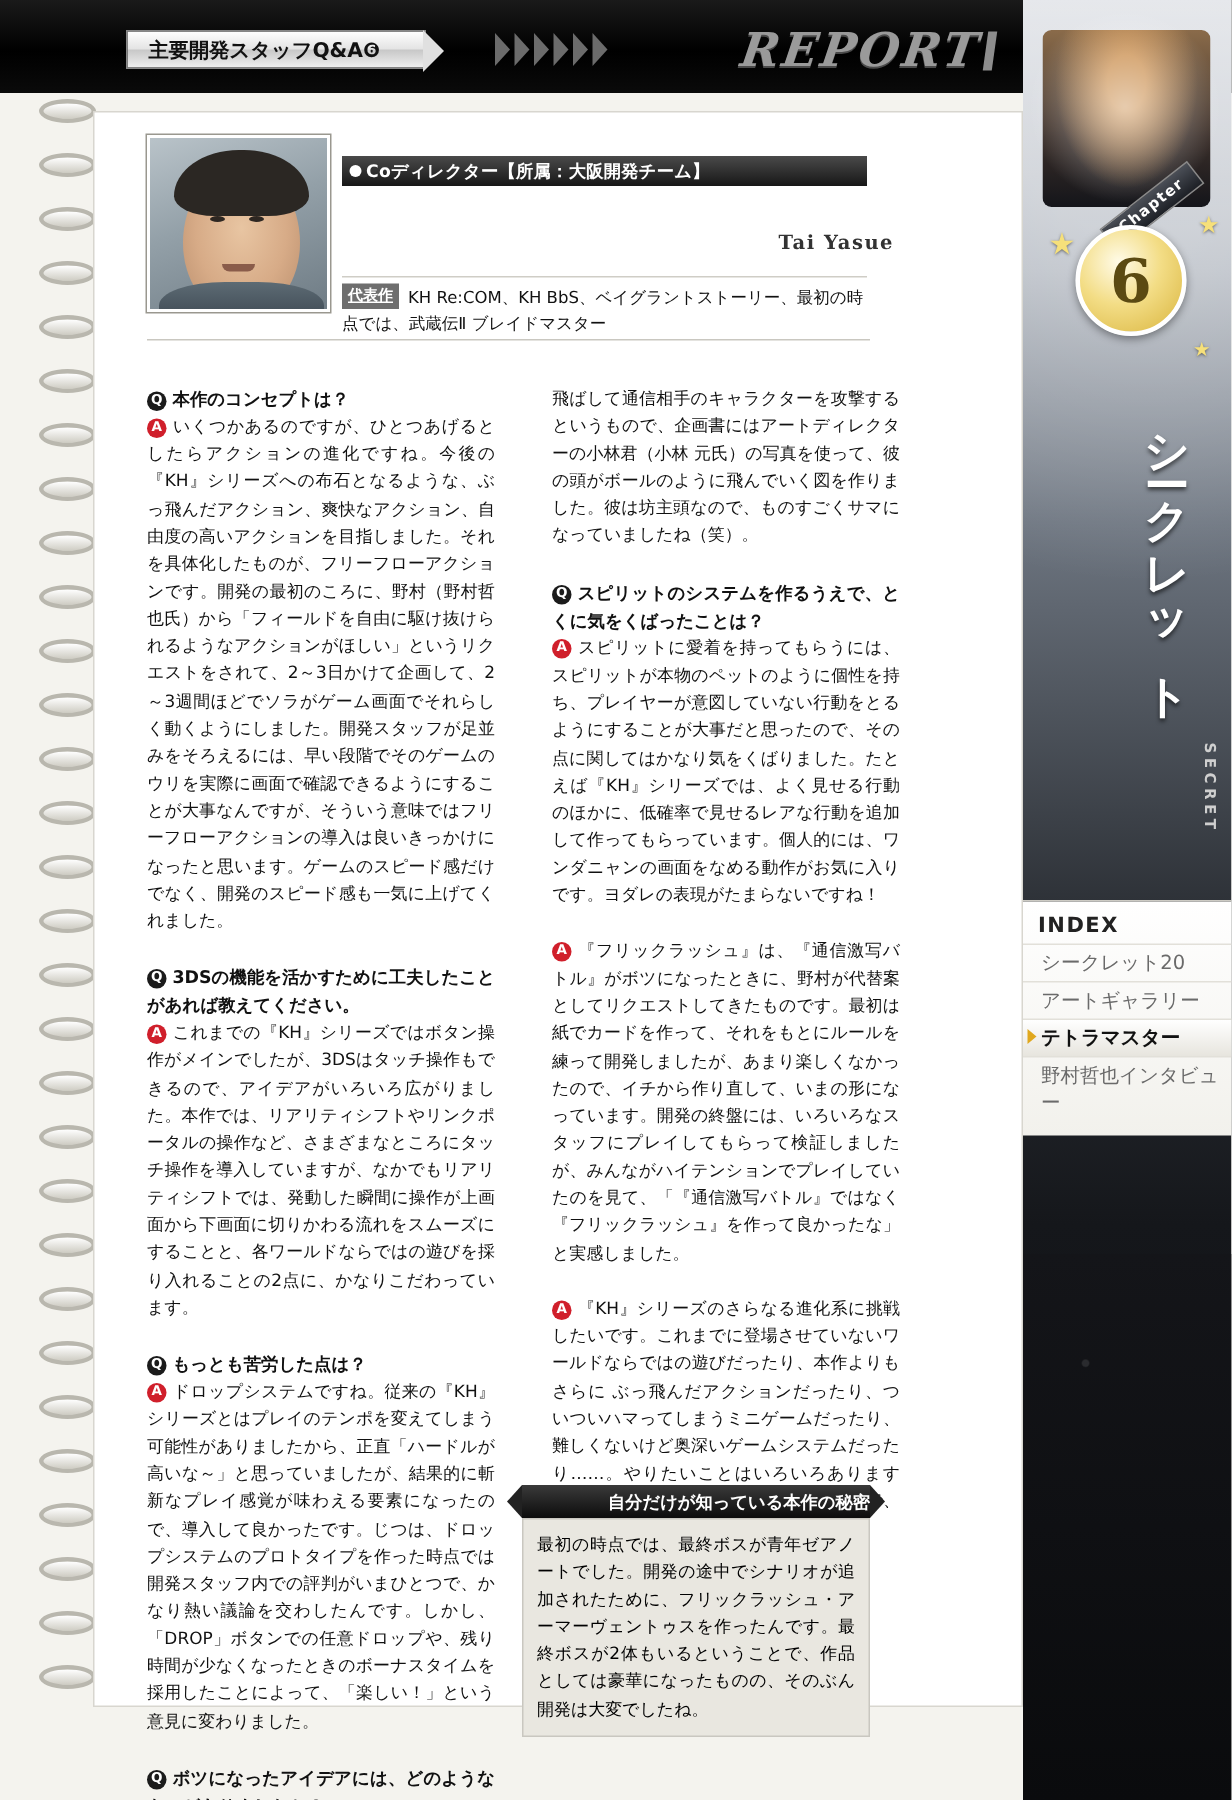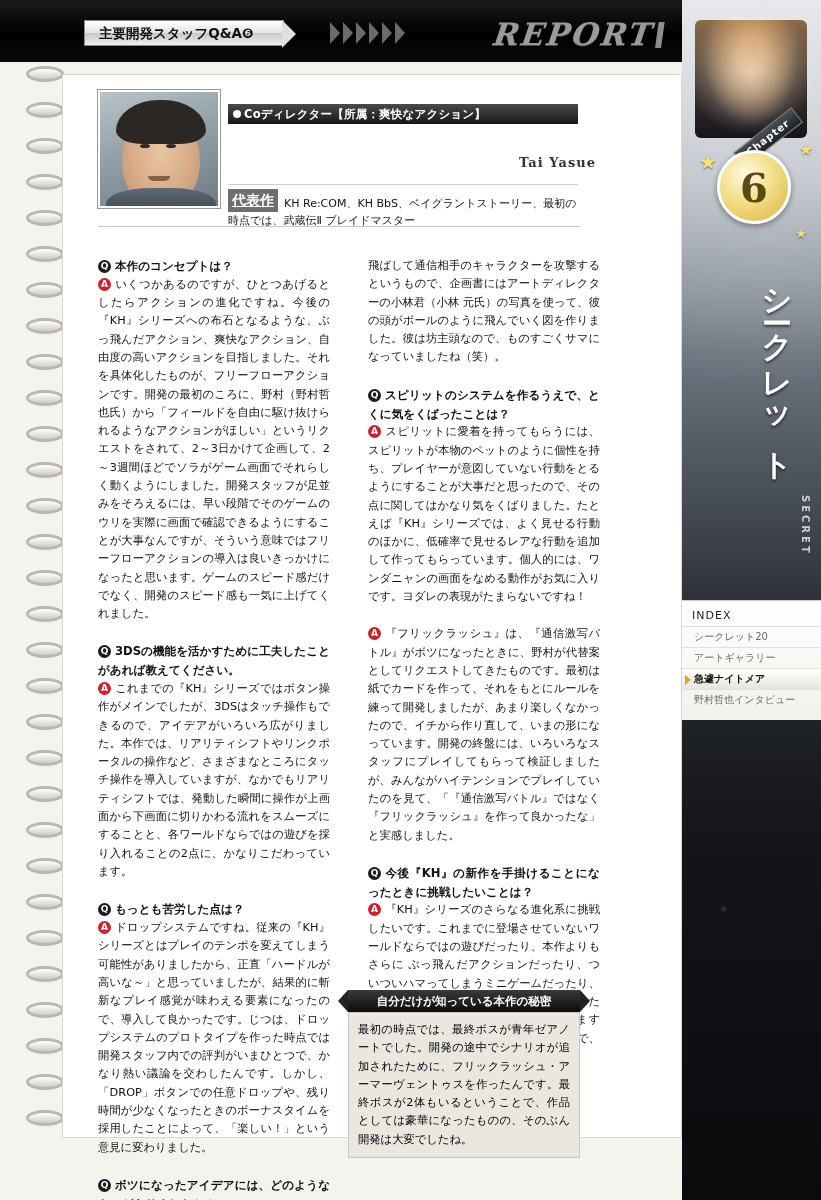--- a/index.html
+++ b/index.html
@@ -131,21 +131,21 @@
     font-size:13px; color:#333; font-weight:bold; letter-spacing:1px;
   }
   .works{
     position:absolute; left:228px; top:184px; width:350px;
     font-size:11px; line-height:1.5; color:#111;
     border-top:1px solid #cfcdc6;
     padding-top:4px;
   }
   .works .lbl{
     display:inline-block;
-    background:#6e6e6e; color:#fff; font-size:14px; font-weight:bold;
+    background:#6e6e6e; color:#fff; font-size:10px; font-weight:bold;
     padding:1px 4px; margin-right:6px; vertical-align:2px;text-decoration:underline;
   }
   .hr-head{
     position:absolute; left:98px; top:226px; width:482px; height:1px; background:#c9c7c0;
   }
   
   .col{
     position:absolute; top:238px; width:232px;
     font-size:11.3px; line-height:1.62; color:#111;
     text-align:justify;
@@ -165,21 +165,21 @@
   .badge.a{ background:#d01f2b; }
   .a-text{ text-indent:0; }
   
   .secretbox{
     position:absolute; left:348px; top:990px; width:232px;
   }
   .secret-title{
     height:22px;
     background:linear-gradient(180deg,#3a3a3a,#0c0c0c);
     color:#fff; font-size:11.5px; font-weight:bold;
-    text-align:center; line-height:22px;
+    text-align:right; line-height:22px;
     position:relative;
   }
   .secret-title:before,.secret-title:after{
     content:""; position:absolute; top:0;
     border-top:11px solid transparent;
     border-bottom:11px solid transparent;
   }
   .secret-title:before{ left:-10px; border-right:10px solid #222; }
   .secret-title:after{ right:-10px; border-left:10px solid #222; }
   .secret-body{
@@ -260,25 +260,25 @@
     font-size:10px; letter-spacing:3px; color:#cfcfcf;
     font-weight:bold;
   }
   .index-box{
     position:absolute; right:0; top:600px; width:139px;
     padding:6px 0 10px 0;
     background:linear-gradient(180deg,#ffffff,#f2f1ec);
     border-top:1px solid #cdcbc4;
   }
   .index-title{
-    font-size:11px; font-weight:normal; color:#222; padding:2px 0 4px 10px;
+    font-size:14px; font-weight:bold; color:#222; padding:2px 0 4px 10px;
     letter-spacing:1px;
   }
   .index-item{
-    font-size:10px; color:#6a6a6a; padding:3px 6px 3px 12px;
+    font-size:13px; color:#6a6a6a; padding:3px 6px 3px 12px;
     border-top:1px solid #e2e0d9;
     position:relative;
   }
   .index-item.active{
     color:#111; font-weight:bold;
     background:linear-gradient(180deg,#ffffff,#e7e5de);
   }
   .index-item.active:before{
     content:""; position:absolute; left:3px; top:6px;
     border-top:5px solid transparent;
@@ -356,21 +356,21 @@
     <div class="face"></div>
     <div class="hair"></div>
     <div class="eye l"></div>
     <div class="eye r"></div>
     <div class="mouth"></div>
     <div class="shirt"></div>
   </div>
 
   <div class="rolebar">
     <span class="dot"></span>
-    <span>Coディレクター【所属：爽快なアクション】</span>
+    <span>Coディレクター【所属：大阪開発チーム】</span>
   </div>
   <div class="name-en">Tai Yasue</div>
   <div class="works">
     <span class="lbl">代表作</span><span>KH Re:COM、KH BbS、ベイグラントストーリー、最初の時点では、武蔵伝Ⅱ ブレイドマスター</span>
   </div>
   <div class="hr-head"></div>
 
   <div class="col left">
     <div class="qa">
       <div class="q"><span class="badge">Q</span><span>本作のコンセプトは？</span></div>
@@ -395,21 +395,20 @@
       <div class="a-text"><span>飛ばして通信相手のキャラクターを攻撃するというもので、企画書にはアートディレクターの小林君（小林 元氏）の写真を使って、彼の頭がボールのように飛んでいく図を作りました。彼は坊主頭なので、ものすごくサマになっていましたね（笑）。</span></div>
     </div>
     <div class="qa">
       <div class="q"><span class="badge">Q</span><span>スピリットのシステムを作るうえで、とくに気をくばったことは？</span></div>
       <div class="a-text"><span class="badge a">A</span><span>スピリットに愛着を持ってもらうには、スピリットが本物のペットのように個性を持ち、プレイヤーが意図していない行動をとるようにすることが大事だと思ったので、その点に関してはかなり気をくばりました。たとえば『KH』シリーズでは、よく見せる行動のほかに、低確率で見せるレアな行動を追加して作ってもらっています。個人的には、ワンダニャンの画面をなめる動作がお気に入りです。ヨダレの表現がたまらないですね！</span></div>
     </div>
     <div class="qa">
       <div class="a-text"><span class="badge a">A</span><span>『フリックラッシュ』は、『通信激写バトル』がボツになったときに、野村が代替案としてリクエストしてきたものです。最初は紙でカードを作って、それをもとにルールを練って開発しましたが、あまり楽しくなかったので、イチから作り直して、いまの形になっています。開発の終盤には、いろいろなスタッフにプレイしてもらって検証しましたが、みんながハイテンションでプレイしていたのを見て、「『通信激写バトル』ではなく『フリックラッシュ』を作って良かったな」と実感しました。</span></div>
     </div>
     <div class="qa">
-      <div class="q"><span class="badge">Q</span><span>今後『KH』の新作を手掛けることになったときに挑戦したいことは？</span></div>
       <div class="a-text"><span class="badge a">A</span><span>『KH』シリーズのさらなる進化系に挑戦したいです。これまでに登場させていないワールドならではの遊びだったり、本作よりもさらに ぶっ飛んだアクションだったり、ついついハマってしまうミニゲームだったり、難しくないけど奥深いゲームシステムだったり……。やりたいことはいろいろありますが、まだ具体的な形にはなっていないので、これからアイデアを練ります！</span></div>
     </div>
   </div>
 
   <div class="secretbox">
     <div class="secret-title">自分だけが知っている本作の秘密</div>
     <div class="secret-body">最初の時点では、最終ボスが青年ゼアノートでした。開発の途中でシナリオが追加されたために、フリックラッシュ・アーマーヴェントゥスを作ったんです。最終ボスが2体もいるということで、作品としては豪華になったものの、そのぶん開発は大変でしたね。</div>
   </div>
 
   <div class="pagenum">425</div>
@@ -429,18 +428,18 @@
     <div class="chapter-ribbon">Chapter</div>
     <div class="chapter-badge">6</div>
 
     <div class="rail-vertical-title">シークレット</div>
     <div class="secret-vert">SECRET</div>
 
     <div class="index-box">
       <div class="index-title">INDEX</div>
       <div class="index-item">シークレット20</div>
       <div class="index-item">アートギャラリー</div>
-      <div class="index-item active">急遽ナイトメア</div>
+      <div class="index-item active">テトラマスター</div>
       <div class="index-item">野村哲也インタビュー</div>
     </div>
   </div>
 
 </div>
 
 </body></html>

